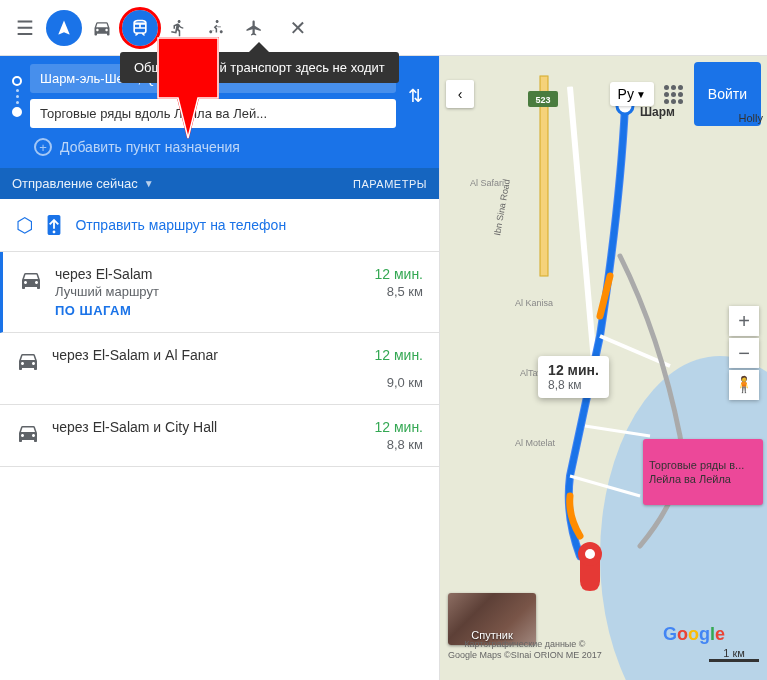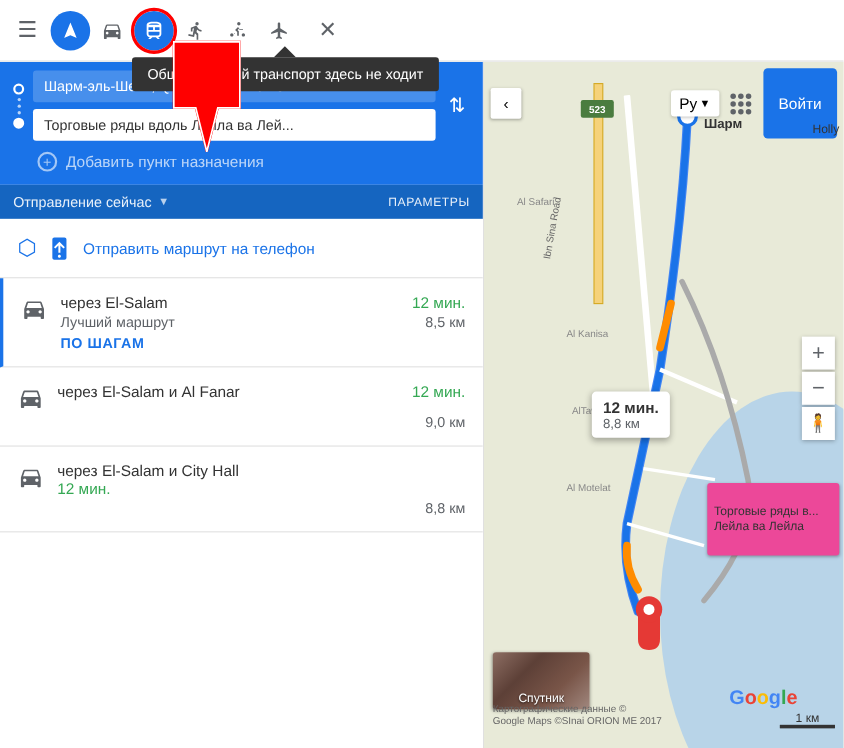--- a/index.html
+++ b/index.html
@@ -136,21 +136,21 @@
             <span style="font-size:13px;color:#5f6368;">9,0 км</span>
           </div>
         </div>
       </div>
 
       <div style="display:flex;align-items:flex-start;padding:14px 16px;border-bottom:1px solid #e0e0e0;gap:12px;cursor:pointer;">
         <svg width="24" height="24" viewBox="0 0 24 24" fill="#5f6368" style="margin-top:2px;flex-shrink:0;">
             <path d="M18.92 6.01C18.72 5.42 18.16 5 17.5 5h-11c-.66 0-1.21.42-1.42 1.01L3 12v8c0 .55.45 1 1 1h1c.55 0 1-.45 1-1v-1h12v1c0 .55.45 1 1 1h1c.55 0 1-.45 1-1v-8l-2.08-5.99zM6.5 16c-.83 0-1.5-.67-1.5-1.5S5.67 13 6.5 13s1.5.67 1.5 1.5S7.33 16 6.5 16zm11 0c-.83 0-1.5-.67-1.5-1.5s.67-1.5 1.5-1.5 1.5.67 1.5 1.5-.67 1.5-1.5 1.5zM5 11l1.5-4.5h11L19 11H5z"></path>
           </svg>
         <div style="flex:1;">
-          <div style="display:flex;justify-content:flex-start;align-items:baseline;flex-direction:column;">
+          <div style="display:flex;justify-content:space-between;align-items:baseline;">
             <span style="font-size:14px;color:#333;">через El-Salam и City Hall</span>
             <span style="font-size:14px;color:#34a853;font-weight:500;">12 мин.</span>
           </div>
           <div style="display:flex;justify-content:space-between;margin-top:2px;">
             <span style="font-size:13px;color:#5f6368;"></span>
             <span style="font-size:13px;color:#5f6368;">8,8 км</span>
           </div>
         </div>
       </div>
 
@@ -242,21 +242,21 @@
     </div>
 
     <div style="position:absolute;bottom:35px;left:8px;width:88px;height:52px;background:linear-gradient(135deg,#8d6e63,#5d4037,#795548,#a1887f);border-radius:3px;box-shadow:0 1px 3px rgba(0,0,0,0.4);display:flex;align-items:flex-end;justify-content:center;padding-bottom:4px;cursor:pointer;">
       <span style="color:#fff;font-size:11px;text-shadow:0 1px 2px rgba(0,0,0,0.8);">Спутник</span>
     </div>
 
     <div style="position:absolute;bottom:35px;right:42px;font-size:18px;font-weight:bold;">
       <span style="color:#4285f4;">G</span><span style="color:#ea4335;">o</span><span style="color:#fbbc05;">o</span><span style="color:#4285f4;">g</span><span style="color:#34a853;">l</span><span style="color:#ea4335;">e</span>
     </div>
 
-    <div style="position:absolute;bottom:18px;left:8px;font-size:9px;color:#666;line-height:1.3;">
+    <div style="position:absolute;bottom:18px;left:8px;font-size:9px;color:#666;line-height:1.3;text-align:center;">
       <div>Картографические данные ©</div>
       <div>Google Maps ©SInai ORION ME 2017</div>
     </div>
 
     <div style="position:absolute;bottom:18px;right:8px;font-size:11px;color:#333;display:flex;flex-direction:column;align-items:center;">
       <span>1 км</span>
       <div style="width:50px;height:3px;background:#333;border:1px solid #333;"></div>
     </div>
 
   </div>

